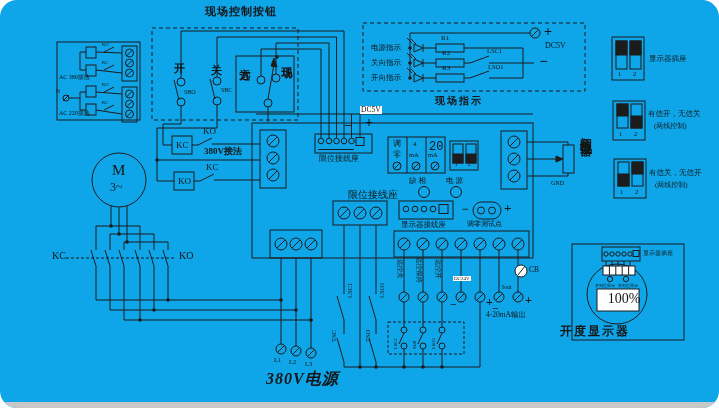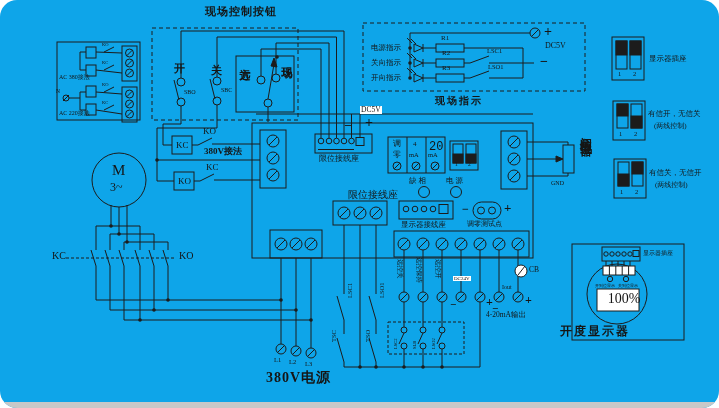--- a/index.html
+++ b/index.html
@@ -474,21 +474,21 @@
 <div class="lbl rm90" style="left:413px;top:349px;font-size:4.5px;">SLB</div>
 <div class="lbl rm90" style="left:432px;top:349px;font-size:4.5px;">LSO2</div>
 <div class="lbl rm90" style="left:347px;top:298px;font-size:6.5px;">LSC1</div>
 <div class="lbl rm90" style="left:331px;top:342px;font-size:6.5px;">TSC</div>
 <div class="lbl rm90" style="left:379px;top:298px;font-size:6.5px;">LSO1</div>
 <div class="lbl rm90" style="left:365px;top:342px;font-size:6.5px;">TSO</div>
 
 <div class="lbl" style="left:274px;top:357px;font-size:6.5px;">L1</div>
 <div class="lbl" style="left:289px;top:359px;font-size:6.5px;">L2</div>
 <div class="lbl" style="left:305px;top:361px;font-size:6.5px;">L3</div>
-<div class="lbl b" style="left:266px;top:371px;font-size:14px;letter-spacing:1px;">380V电源</div>
+<div class="lbl b" style="left:266px;top:371px;font-size:16px;letter-spacing:1px;font-style:italic;">380V电源</div>
 
 <div class="lbl" style="left:643px;top:250px;font-size:6px;">显示器插座</div>
 <div class="lbl" style="left:595px;top:284px;font-size:4px;">开到位显示</div>
 <div class="lbl" style="left:618px;top:284px;font-size:4px;">关到位显示</div>
 <div class="lbl" style="left:597px;top:292px;width:54px;text-align:center;font-size:14px;">100%</div>
 <div class="lbl b" style="left:560px;top:326px;font-size:12px;letter-spacing:2px;font-family:Liberation Mono, monospace;">开度显示器</div>
 
 <div class="edge"></div>
 </div>
 

